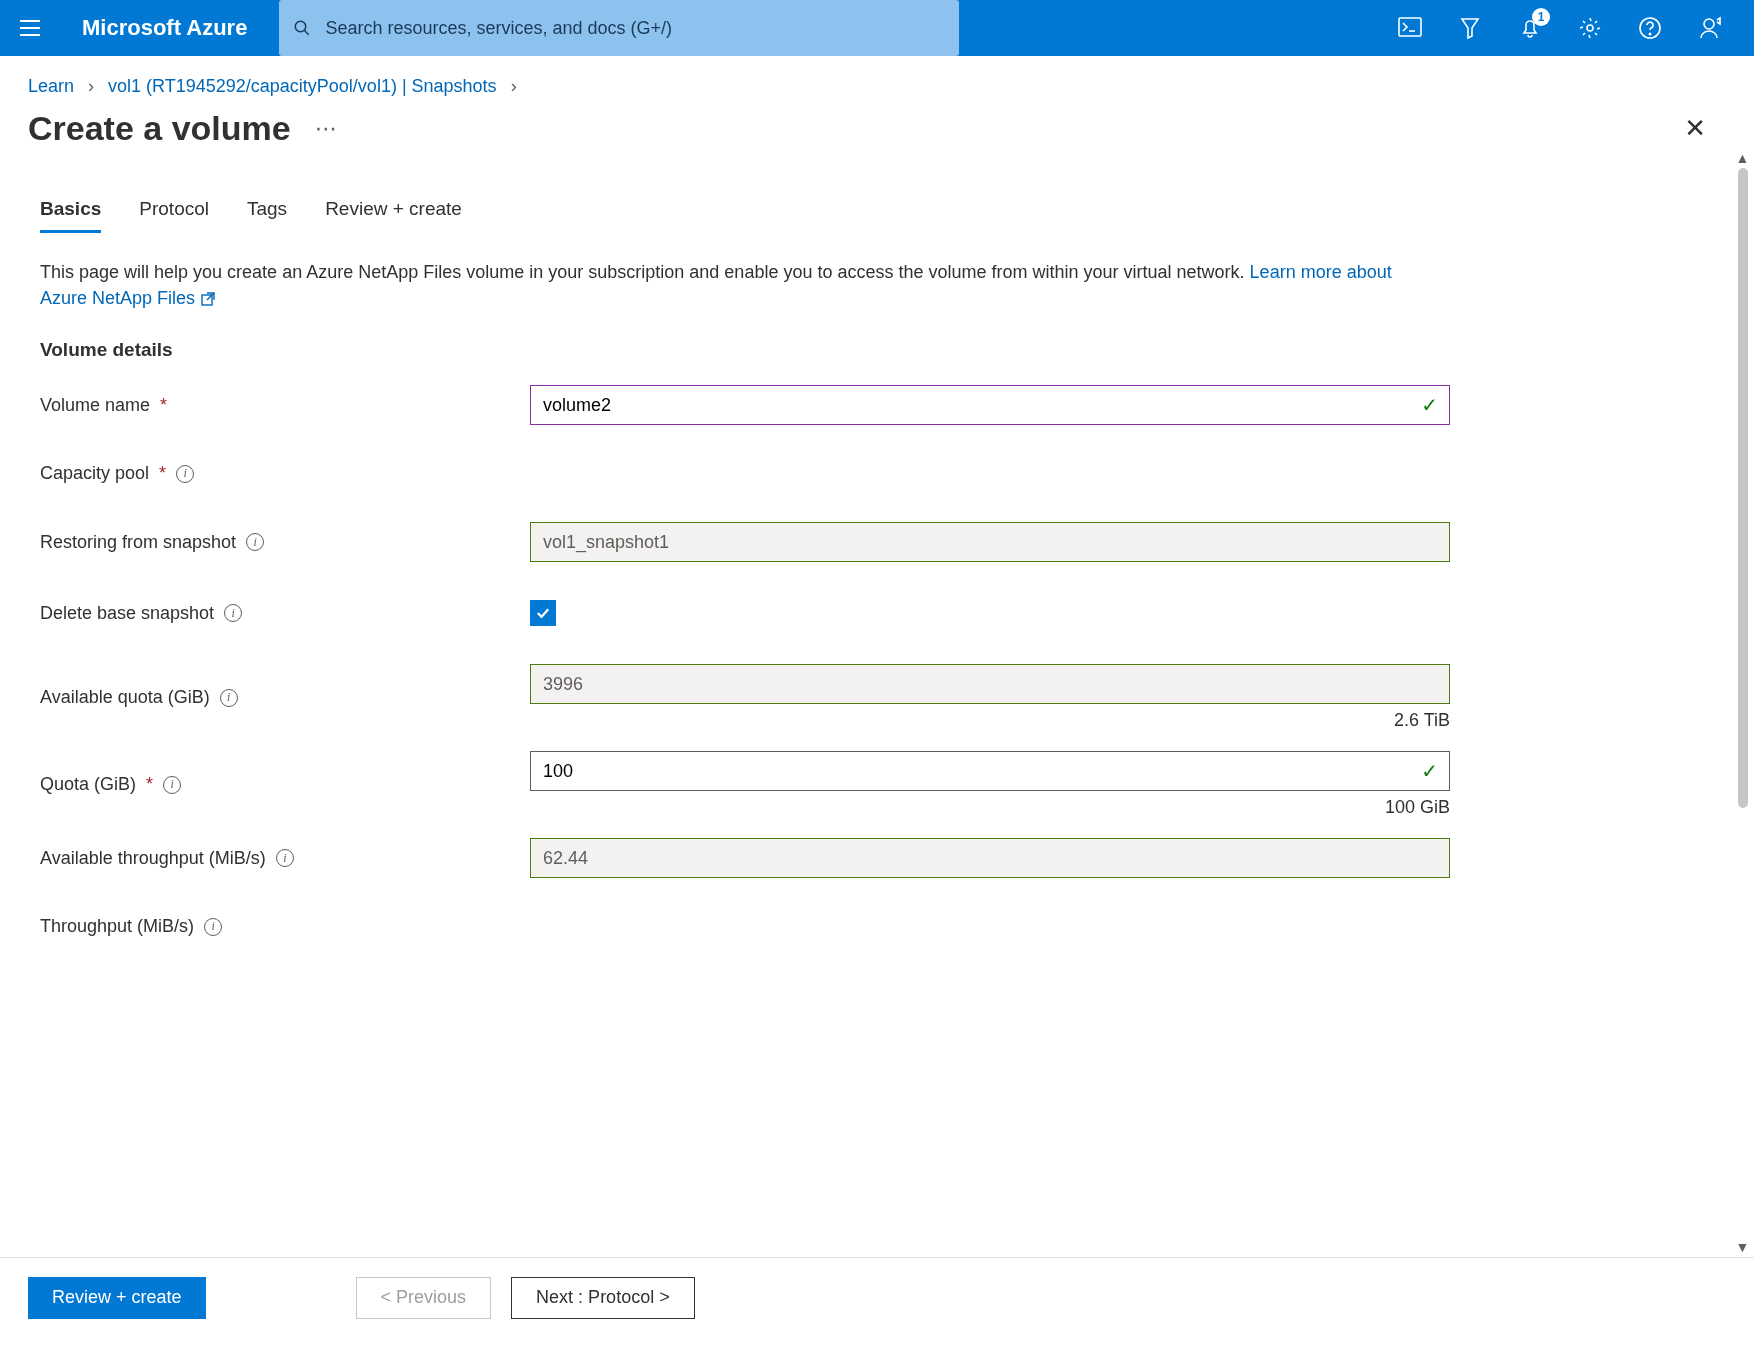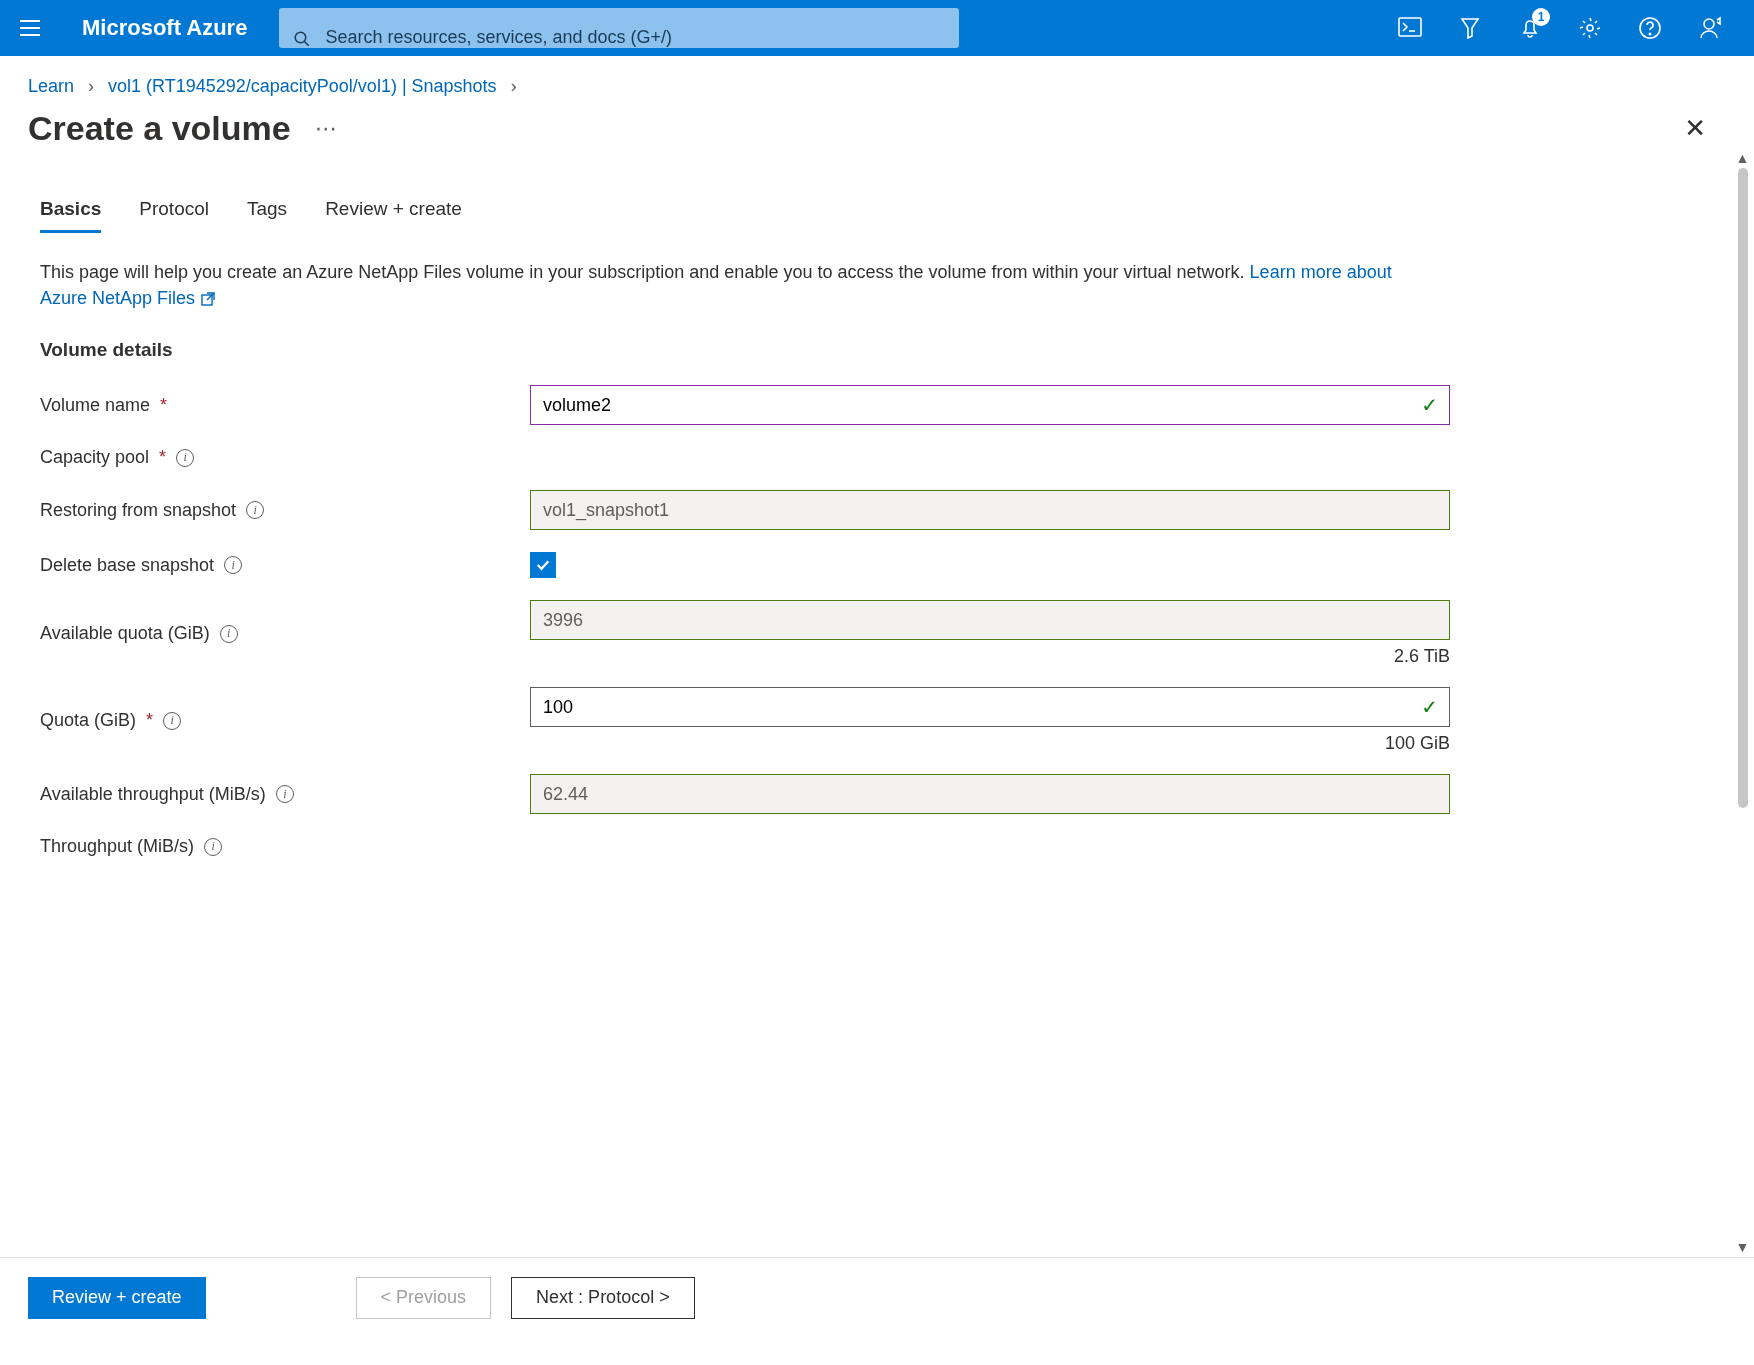--- a/index.html
+++ b/index.html
@@ -31,25 +31,25 @@
   .hamburger span { display:block; height:2px; background:#fff; width:20px; }
   .brand {
     font-weight: 600;
     font-size: 22px;
     margin-left: 14px;
     margin-right: 8px;
     white-space: nowrap;
   }
   .searchbox {
     flex: 0 0 680px;
-    height: 40px;
+    height: 56px;
     background: #8cc2ed;
     border-radius: 3px;
     display: flex;
-    align-items: flex-end;
+    align-items: center;
     padding: 0 14px;
     gap: 14px;
     color: #1b3a57;
   }
   .searchbox input {
     flex: 1;
     border: none;
     background: transparent;
     font-size: 18px;
     color: #1b3a57;
@@ -161,21 +161,21 @@
     font-weight: 600;
     margin-bottom: 24px;
   }
 
   
   .field-row {
     display: grid;
     grid-template-columns: 490px 920px;
     gap: 0;
     align-items: center;
-    margin-bottom: 22px;
+    margin-bottom: 38px;
   }
   .field-row.tall { margin-bottom: 10px; }
   .field-label {
     font-size: 18px;
     display: flex;
     align-items: center;
     gap: 10px;
   }
   .req { color:#a4262c; }
   .info-icon {

